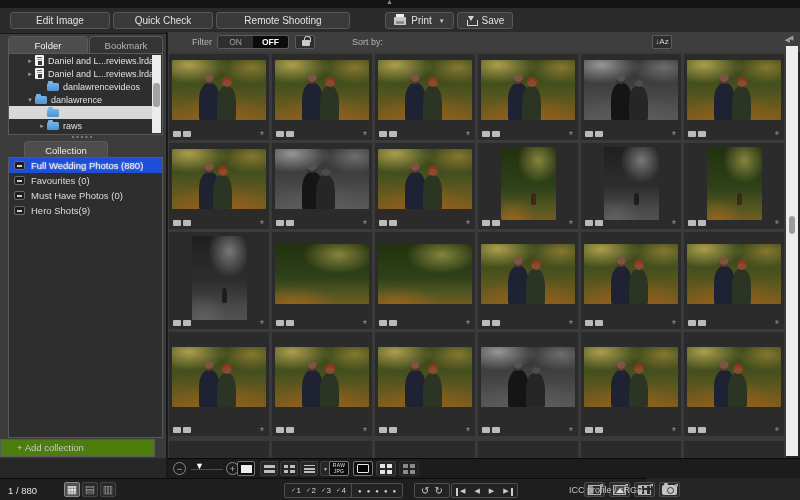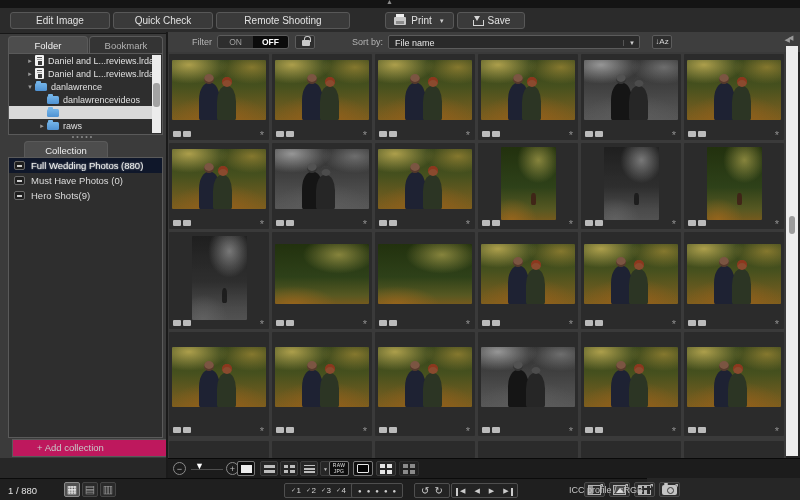--- a/index.html
+++ b/index.html
@@ -11,21 +11,21 @@
   
   .topstrip { position:absolute; left:0; top:0; width:800px; height:8px; background:#141414; }
   .upArrow { position:absolute; left:386px; top:-2px; font-size:7px; color:#8a8a8a; }
   .toolbar { position:absolute; left:0; top:8px; width:800px; height:26px; background:#2b2b2b; border-bottom:1px solid #171717; }
   .tbtn { position:absolute; top:4px; height:17px; background:#3a3a3a; border:1px solid #585858; border-radius:3px;
           color:#e2e2e2; font-size:10px; display:flex; align-items:center; justify-content:center; gap:5px; }
   .b-edit { left:10px; width:100px; }
   .b-quick { left:113px; width:100px; }
   .b-remote { left:216px; width:134px; }
   .b-print { left:385px; width:69px; }
-  .b-save { left:457px; width:68px; }
+  .b-save { left:457px; width:56px; }
   .ddv { font-size:6px; color:#cfcfcf; margin-left:2px; }
   .ic-print { position:relative; width:12px; height:8px; background:#c9c9c9; border-radius:1px; }
   .ic-print::before { content:""; position:absolute; left:2px; top:-3px; width:8px; height:3px; background:#efefef; }
   .ic-print::after { content:""; position:absolute; left:2px; bottom:1px; width:8px; height:3px; background:#8b8b8b; }
   .ic-save { position:relative; width:11px; height:10px; }
   .ic-save::before { content:""; position:absolute; left:1px; bottom:0; width:9px; height:5px; border:1px solid #d6d6d6; border-top:none; }
   .ic-save::after { content:""; position:absolute; left:2.5px; top:0; width:0; height:0;
                     border-left:3px solid transparent; border-right:3px solid transparent; border-top:5px solid #d6d6d6; }
 
   
@@ -46,27 +46,27 @@
   .fico.folder::before { content:""; position:absolute; left:1px; top:-2px; width:5px; height:2px; background:#74b4e8; border-radius:1px 1px 0 0; }
   .fico.document { width:9px; height:11px; background:#f1f1f1; border-radius:1px;
       background-image:linear-gradient(#555 1px, transparent 1px, transparent 2px, #555 3px, transparent 3px);
       background-size:5px 6px; background-position:2px 2px; background-repeat:no-repeat; }
   .fico.document::after { content:""; position:absolute; left:2.5px; bottom:1.5px; width:4px; height:3.5px; background:#3a3a3a; }
   .vtrack { position:absolute; right:1px; top:1px; bottom:1px; width:9px; background:#ececec; }
   .vthumb { position:absolute; left:1px; top:28px; width:7px; height:24px; background:#a3a3a3; border-radius:3px; }
   .handle { position:absolute; left:0; top:99px; width:166px; text-align:center; font-size:7px; color:#8a8a8a; letter-spacing:2px; }
   .collpanel { position:absolute; left:8px; top:123px; width:155px; height:281px; background:#2e2e2e; border:1px solid #5a5a5a; overflow:hidden; }
   .crow { height:15px; display:flex; align-items:center; padding-left:5px; }
-  .crow.sel { background:#0f172a; }
+  .crow.sel { background:#1d4ed8; }
   .crow.sel .clbl { color:#eef0ee; text-shadow:0 0 2px rgba(255,255,255,.7); }
   .cico { flex:none; position:relative; width:11px; height:9px; background:#1e1e1e; border:1px solid #6a6a6a; border-radius:2px; }
   .cico::before { content:""; position:absolute; left:2px; top:2.5px; width:5px; height:2px; background:#cfcfcf; }
   .clbl { font-size:9.5px; color:#dcdcdc; margin-left:6px; white-space:nowrap; overflow:hidden; }
-  .addcoll { position:absolute; left:12px; top:405px; width:155px; height:18px; background:#be185d; border:1px solid #5a5a5a;
-             color:#c9c9c9; font-size:9.5px; line-height:16px; padding-left:24px; }
+  .addcoll { position:absolute; left:0; top:405px; width:155px; height:18px; background:#4d7c0f; border:1px solid #5a5a5a;
+             color:#c9c9c9; font-size:9.5px; line-height:16px; padding-left:16px; }
   .vdivider { position:absolute; left:166px; top:32px; width:2px; height:446px; background:#1a1a1a; }
 
   
   .filterbar { position:absolute; left:168px; top:32px; width:632px; height:20px; background:#3e3e3e; }
   .flabel { position:absolute; left:24px; top:5px; font-size:9px; color:#b4b4b4; }
   .seg { position:absolute; left:49px; top:3px; height:14px; display:flex; border:1px solid #5c5c5c; border-radius:3px; overflow:hidden; }
   .seg button { width:35px; height:100%; font-size:8.5px; }
   .seg-on { background:#2e2e2e; color:#a0a0a0; }
   .seg-off { background:#0b0b0b; color:#ffffff; font-weight:bold; }
   .lockbtn { position:absolute; left:127px; top:3px; width:20px; height:14px; background:#2e2e2e; border:1px solid #5c5c5c; border-radius:2px; }
@@ -211,29 +211,29 @@
           <div class="trow" style="padding-left: 16px;">
             <span class="texp">▸</span>
             <span class="fico document"></span>
             <span class="tlbl">Daniel and L...reviews.lrdata</span>
           </div>
           <div class="trow" style="padding-left: 16px;">
             <span class="texp">▸</span>
             <span class="fico document"></span>
             <span class="tlbl">Daniel and L...reviews.lrdata</span>
           </div>
+          <div class="trow" style="padding-left: 28px;">
+            <span class="texp"></span>
+            <span class="fico folder"></span>
+            <span class="tlbl">danlawrencevideos</span>
+          </div>
           <div class="trow" style="padding-left: 16px;">
             <span class="texp">▾</span>
             <span class="fico folder"></span>
             <span class="tlbl">danlawrence</span>
-          </div>
-          <div class="trow" style="padding-left: 28px;">
-            <span class="texp"></span>
-            <span class="fico folder"></span>
-            <span class="tlbl">danlawrencevideos</span>
           </div>
           <div class="trow sel" style="padding-left: 28px;">
             <span class="texp"></span>
             <span class="fico folder"></span>
             <span class="tlbl"></span>
           </div>
           <div class="trow" style="padding-left: 28px;">
             <span class="texp">▸</span>
             <span class="fico folder"></span>
             <span class="tlbl">raws</span>
@@ -243,20 +243,24 @@
           <div class="vthumb"></div>
         </div>
     </div>
     <div class="handle">•••••</div>
     <div class="tab tab-collection">Collection</div>
     <div class="collpanel">
         <div id="coll">
           <div class="crow sel">
             <span class="cico"></span>
             <span class="clbl">Full Wedding Photos (880)</span>
+          </div>
+          <div class="crow">
+            <span class="cico"></span>
+            <span class="clbl">Favourites (0)</span>
           </div>
           <div class="crow">
             <span class="cico"></span>
             <span class="clbl">Must Have Photos (0)</span>
           </div>
           <div class="crow">
             <span class="cico"></span>
             <span class="clbl">Hero Shots(9)</span>
           </div>
         </div>
@@ -269,24 +273,20 @@
   <div class="filterbar">
     <span class="flabel">Filter</span>
     <div class="seg">
       <button class="seg-on">ON</button>
       <button class="seg-off">OFF</button>
     </div>
     <button class="lockbtn">
       <span class="ic-lock"></span>
     </button>
     <span class="slabel">Sort by:</span>
-    <div class="sortsel">
-      <span class="sortval">File name</span>
-      <span class="sortdd">▼</span>
-    </div>
     <button class="sortaz">↓Az</button>
     <span class="collapseL">◀</span>
   </div>
 
   <div class="grid" id="grid">
       <div class="cell" style="left: 1px; top: 2px; width: 100px; height: 86px;">
         <div class="ph t-c s-couple" style="width: 94px; height: 60px;">
           <div class="fg a"></div>
           <div class="fg b"></div>
         </div>

